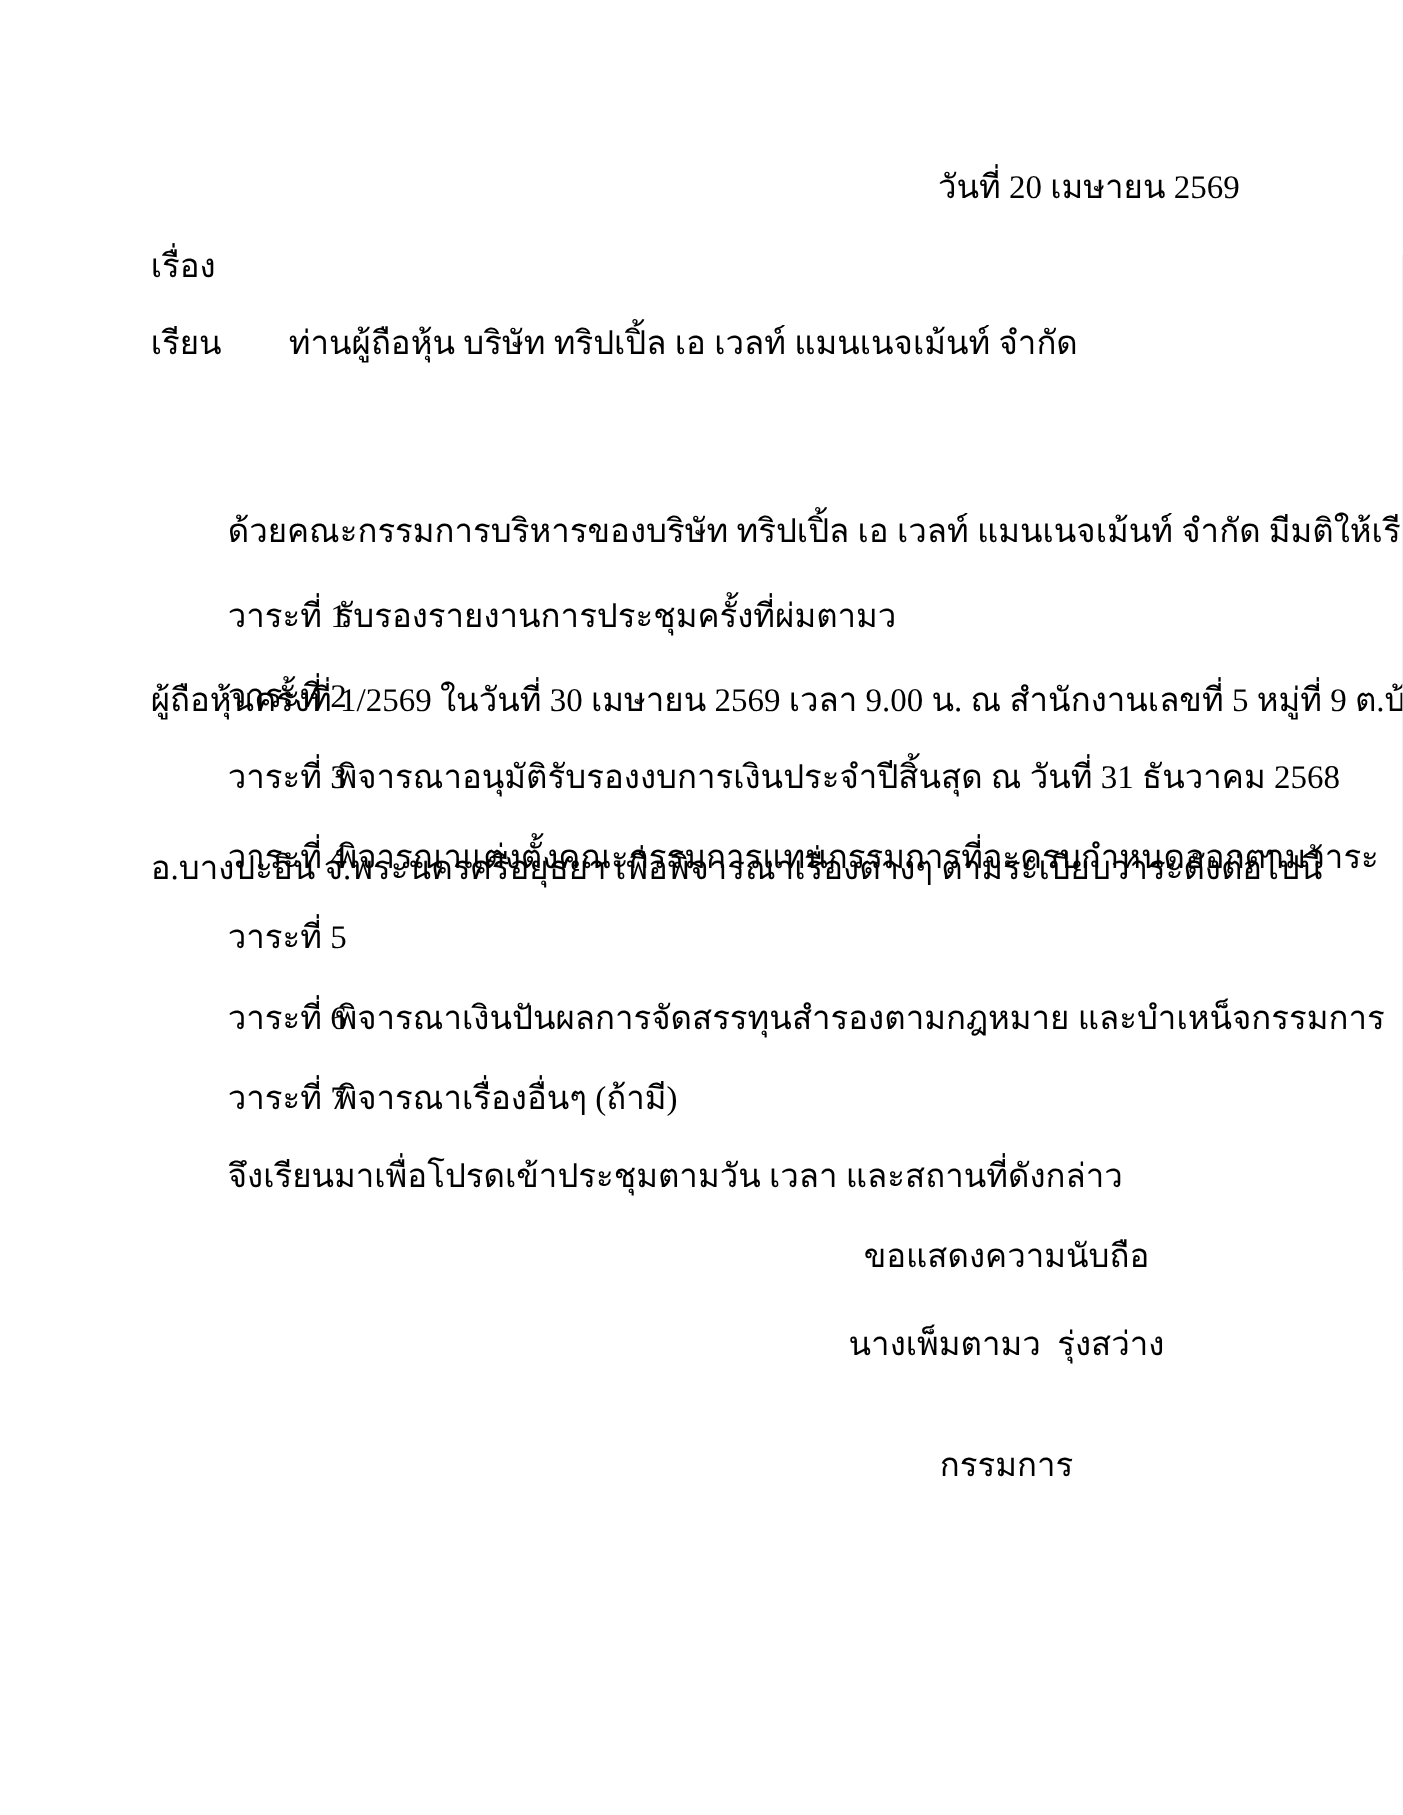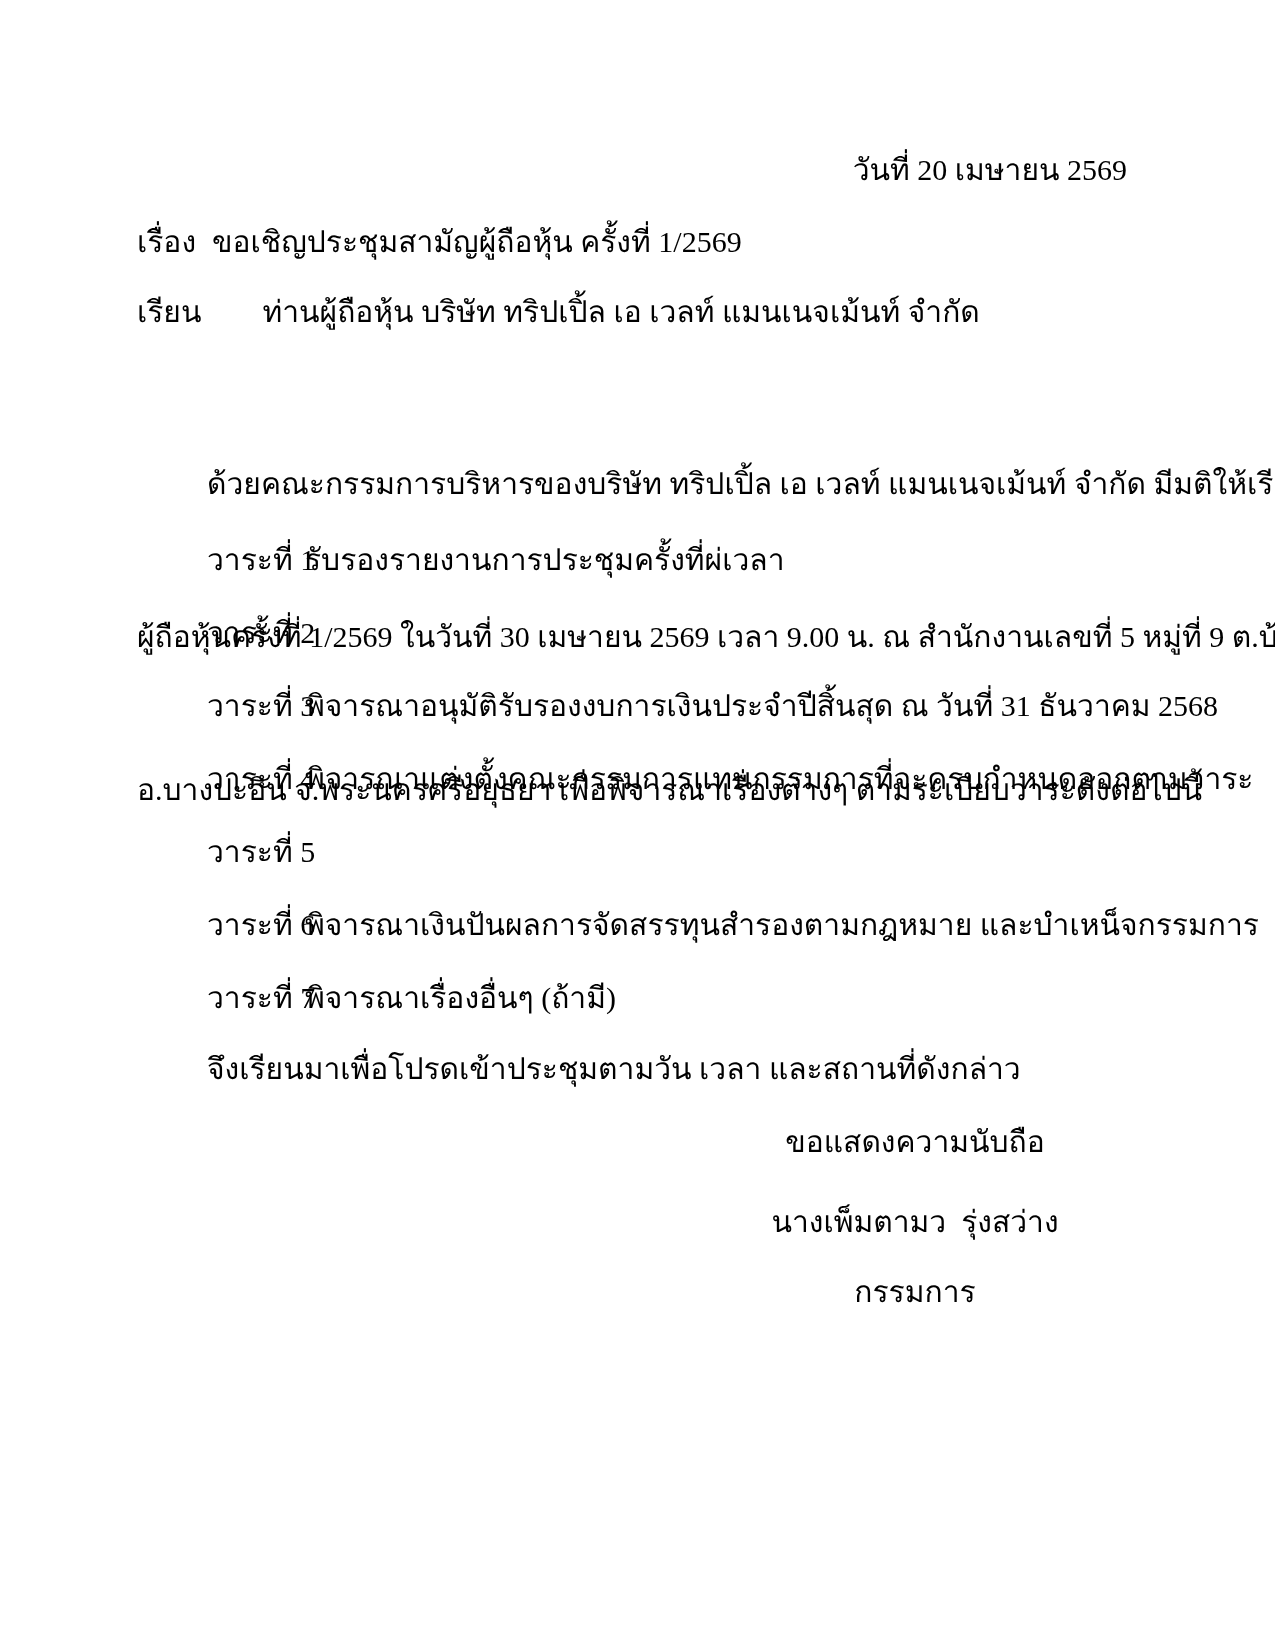--- a/index.html
+++ b/index.html
@@ -22,48 +22,47 @@
   .subject-line { top: 218px; left: 137px; }
   .salutation-line { top: 288px; left: 137px; gap: 45px; }
   .body-paragraph { top: 356px; left: 137px; width: 980px; line-height: 51px; }
   .body-first-indent { padding-left: 70px; }
   .agenda-row { left: 207px; }
   .agenda-label { flex: 0 0 auto; width: 98px; }
   .closing-line { top: 1045px; left: 207px; }
   .signoff { left: 690px; width: 450px; text-align: center; }
   .regards-line { top: 1118px; }
   .signer-name { top: 1198px; }
-  .signer-title { top: 1268px; font-family: Liberation Mono, monospace; }
+  .signer-title { top: 1308px; font-family: Liberation Mono, monospace; }
 </style>
 </head>
 <body>
 
 <div class="page">
 
   <div class="abs date-line nowrap">วันที่  20  เมษายน  2569</div>
 
   <div class="abs subject-line line-row nowrap">
     <span class="label-gap">เรื่อง</span>
-    <span>ขอเชิญประชุมสามัญผู้ถือหุ้น ครั้งที่  1/2569</span>
   </div>
 
   <div class="abs salutation-line line-row nowrap">
     <span class="label-gap">เรียน</span>
     <span>ท่านผู้ถือหุ้น บริษัท ทริปเปิ้ล เอ เวลท์ แมนเนจเม้นท์ จำกัด</span>
   </div>
 
   <div class="abs body-paragraph">
     <div class="nowrap body-first-indent">ด้วยคณะกรรมการบริหารของบริษัท ทริปเปิ้ล เอ เวลท์ แมนเนจเม้นท์ จำกัด มีมติให้เรียกประชุมสามัญ</div>
     <div class="nowrap">ผู้ถือหุ้นครั้งที่ 1/2569 ในวันที่ 30 เมษายน 2569 เวลา 9.00 น. ณ สำนักงานเลขที่ 5 หมู่ที่ 9 ต.บ้านเลน</div>
     <div class="nowrap">อ.บางปะอิน จ.พระนครศรีอยุธยา เพื่อพิจารณาเรื่องต่างๆ ตามระเบียบวาระดังต่อไปนี้</div>
   </div>
 
   <div class="abs agenda-row line-row nowrap" style="top:536px">
     <span class="agenda-label">วาระที่ 1</span>
-    <span>รับรองรายงานการประชุมครั้งที่ผ่เวลา</span>
+    <span>รับรองรายงานการประชุมครั้งที่ผ่มตามว</span>
   </div>
   <div class="abs agenda-row line-row nowrap" style="top:609px">
     <span class="agenda-label">วาระที่ 2</span>
   </div>
   <div class="abs agenda-row line-row nowrap" style="top:682px">
     <span class="agenda-label">วาระที่ 3</span>
     <span>พิจารณาอนุมัติรับรองงบการเงินประจำปีสิ้นสุด ณ วันที่ 31 ธันวาคม 2568</span>
   </div>
   <div class="abs agenda-row line-row nowrap" style="top:755px">
     <span class="agenda-label">วาระที่ 4</span>

